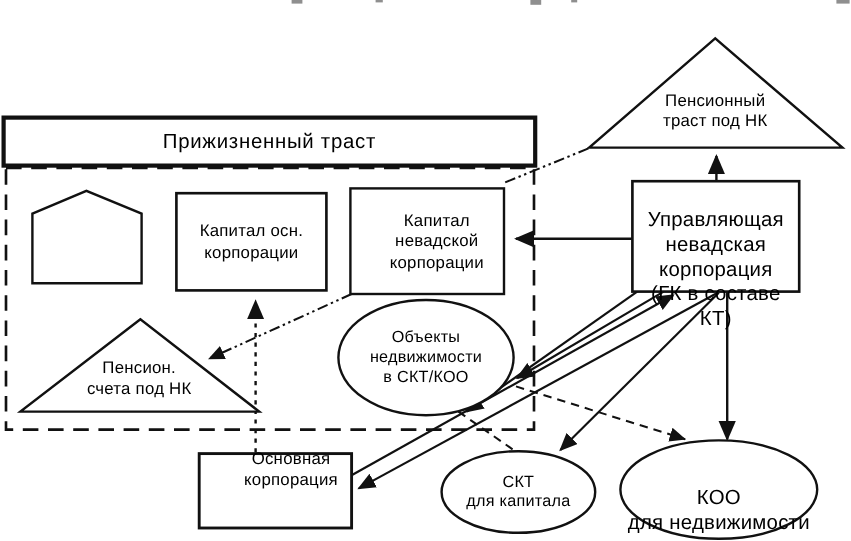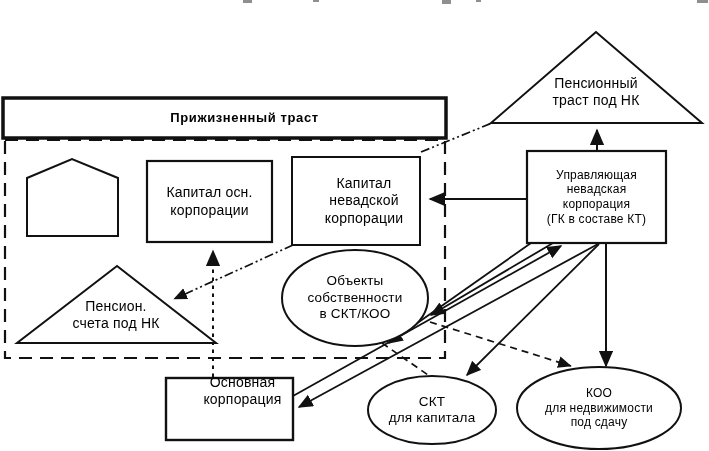--- a/index.html
+++ b/index.html
@@ -14,23 +14,23 @@
   .lbl{
     position:absolute;
     display:flex;align-items:center;justify-content:center;
     text-align:center;
     white-space:pre-line;
     color:#000000;
     line-height:1.22;
     letter-spacing:.2px;
     pointer-events:none;
   }
-  .lbl.title{font-weight:bold;font-size:13px;letter-spacing:.6px;padding-left:20px;}
+  .lbl.title{font-weight:normal;font-size:17px;letter-spacing:.6px;}
   .fs14{font-size:14px;}
-  .fs13{font-size:12px;}
+  .fs13{font-size:17px;margin-top:28px;}
   .fs135{font-size:13.5px;}
   .artifact{position:absolute;background:#8f8f8f;}
 </style>
 </head>
 <body>
 
 <div id="stage">
 
   <div class="artifact" style="left:243px;top:0;width:9px;height:3px"></div>
   <div class="artifact" style="left:313px;top:0;width:6px;height:2px"></div>
@@ -91,21 +91,21 @@
 
   <div class="lbl fs13" style="left:529px;top:153px;width:135px;height:88px">Управляющая
 невадская
 корпорация
 (ГК в составе КТ)</div>
 
   <div class="lbl fs14" style="left:35px;top:290px;width:162px;height:50px">Пенсион.
 счета под НК</div>
 
   <div class="lbl fs135" style="left:283px;top:252px;width:144px;height:92px">Объекты
-собственности
+недвижимости
 в СКТ/КОО</div>
 
   <div class="lbl fs14" style="left:166px;top:360px;width:153px;height:62px">Основная
 корпорация</div>
 
   <div class="lbl fs13" style="left:519px;top:370px;width:160px;height:76px">КОО
 для недвижимости
 под сдачу</div>
 
   <div class="lbl fs135" style="left:370px;top:378px;width:124px;height:64px">СКТ

